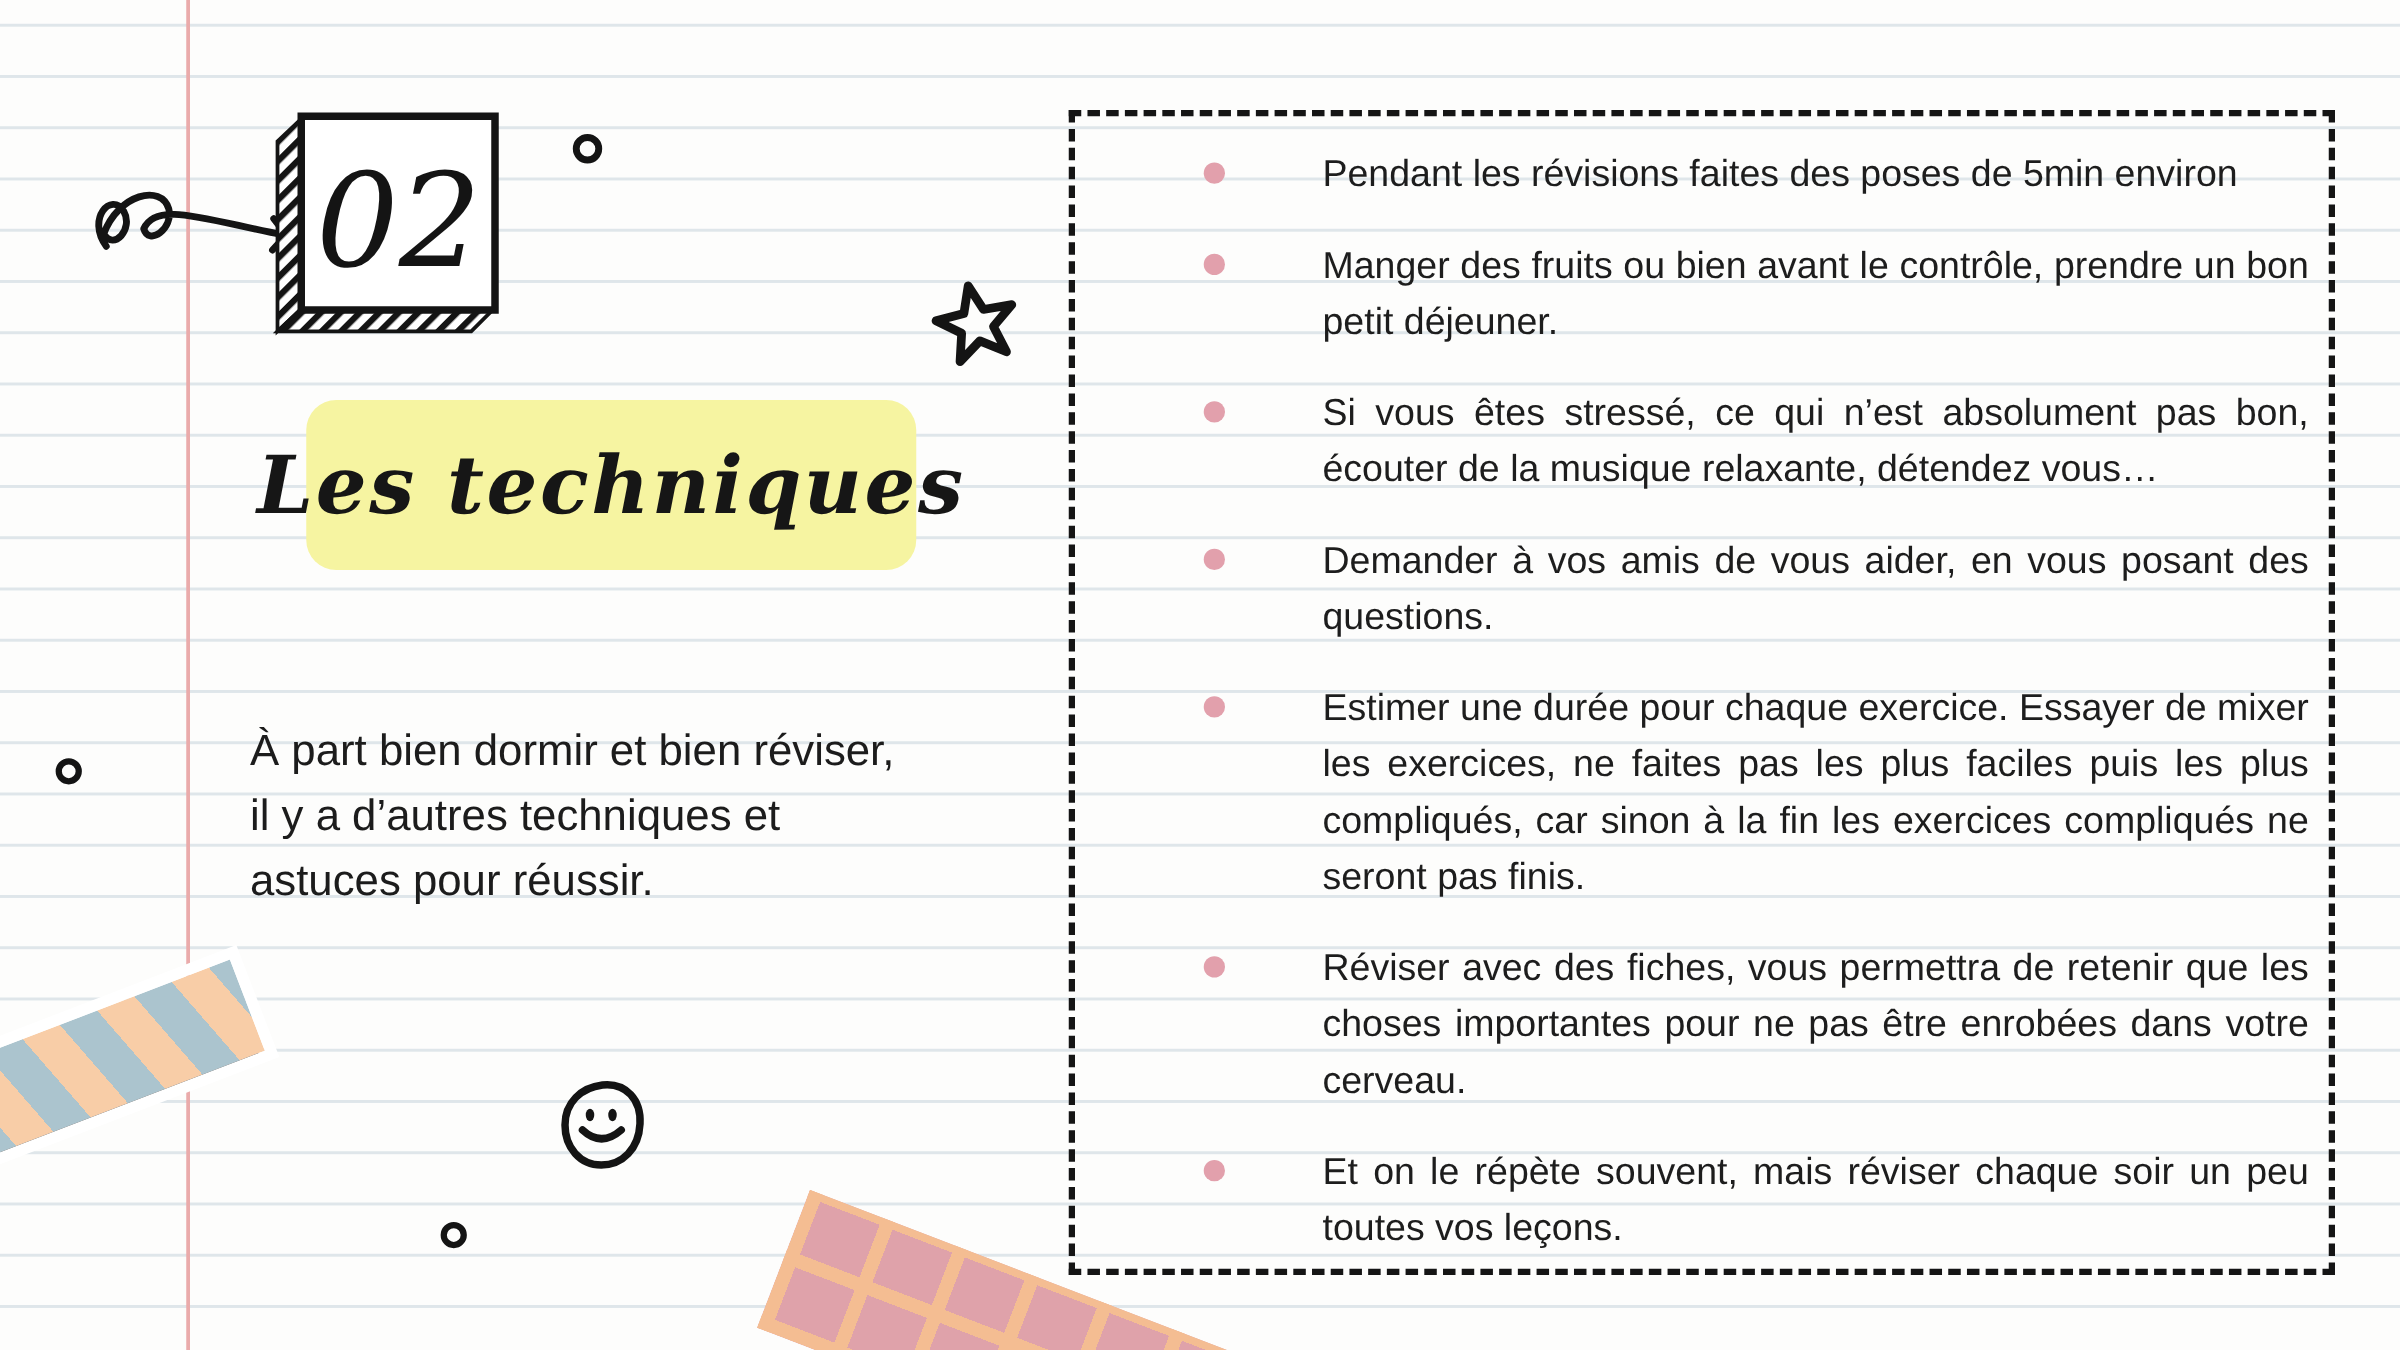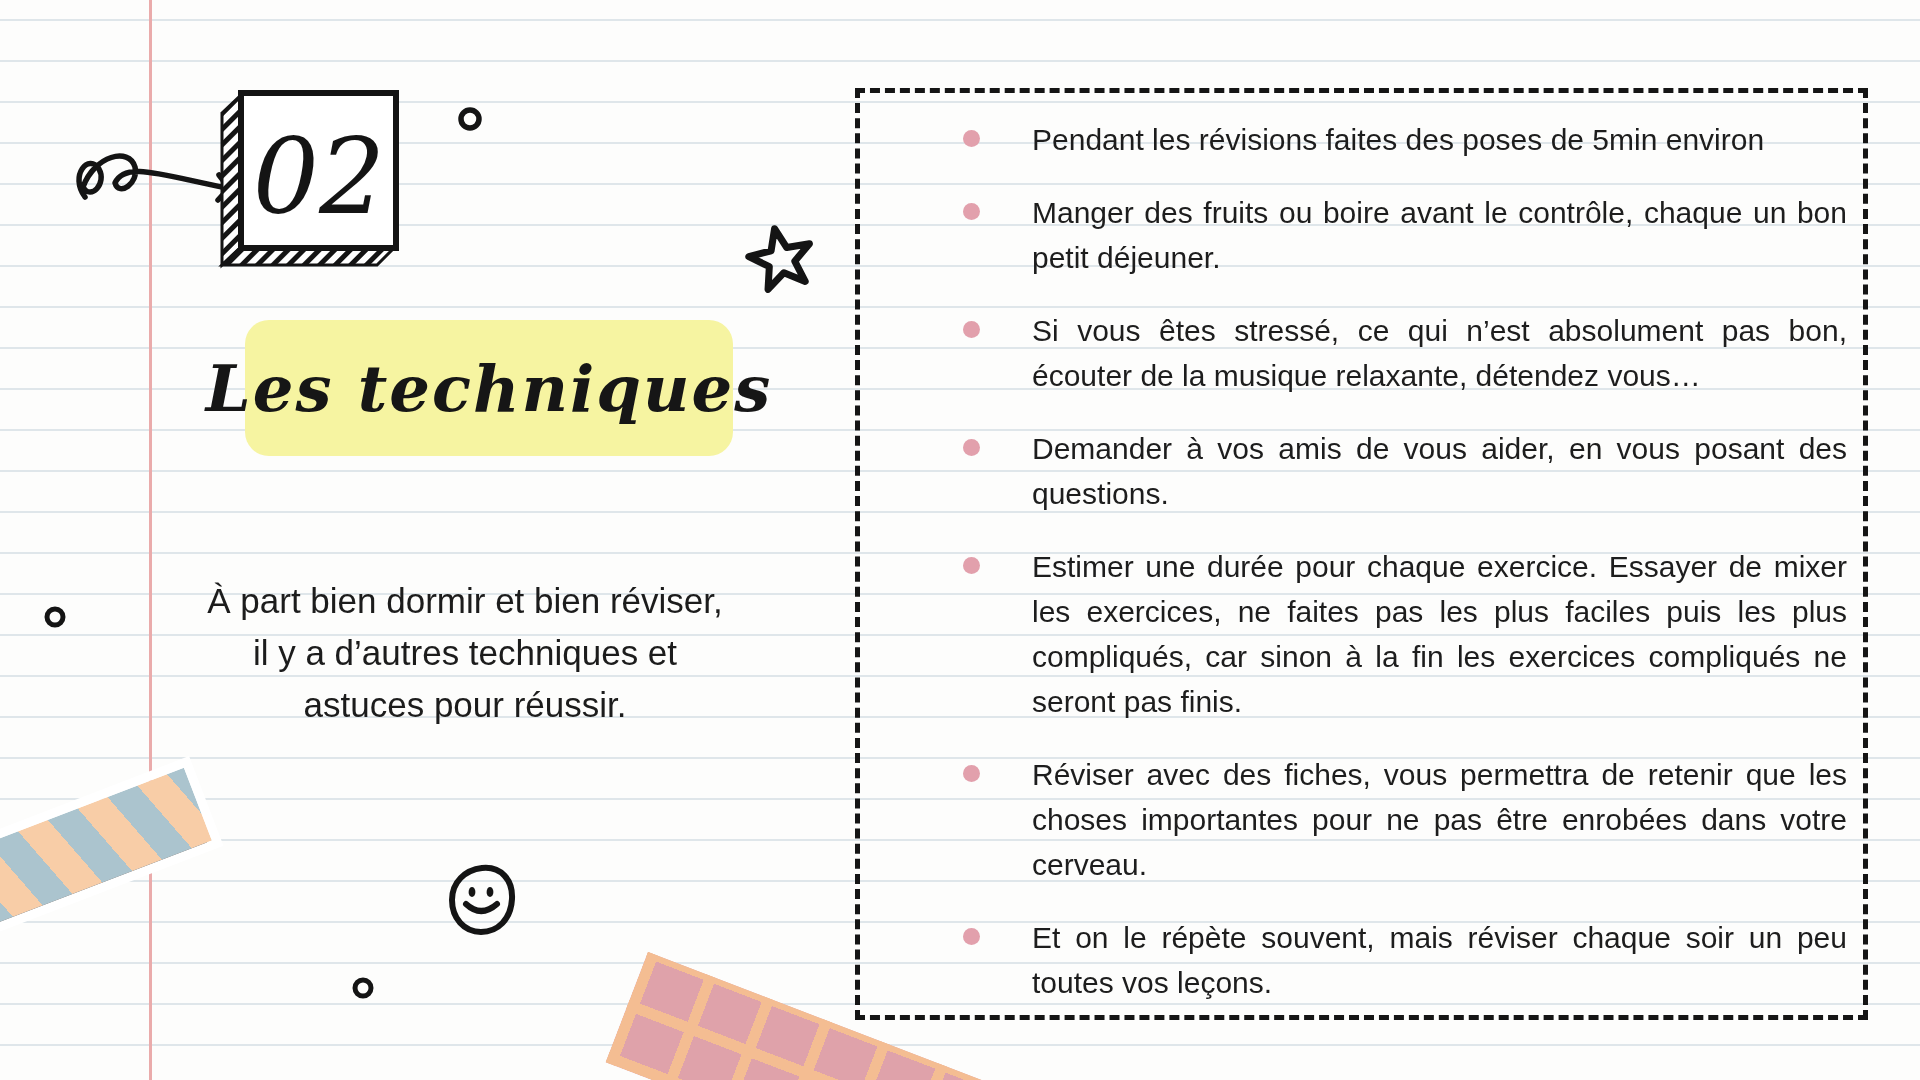--- a/index.html
+++ b/index.html
@@ -25,40 +25,41 @@
     display:flex;align-items:center;justify-content:center;border-radius:24px;
   }
   .title-hl .t{
     font-family:"DejaVu Serif", serif;font-style:italic;font-weight:bold;
     font-size:64px;letter-spacing:2px;color:#161616;white-space:nowrap;
   }
 
   
   .intro{
     position:absolute;left:200px;top:540px;width:530px;
-    font-size:35px;line-height:1.48;text-align:center;color:#1c1c1c;
+    font-size:35px;line-height:1.48;color:#1c1c1c;
   }
 
   
   .panel{
     position:absolute;left:855px;top:88px;width:1013px;height:932px;
     border:5px dashed #151515;box-sizing:border-box;
   }
   .panel ul{
     list-style:none;margin:0;padding:24px 0 0 0;
     display:flex;flex-direction:column;row-gap:28px;
   }
   .panel li{position:relative;padding-left:172px;width:815px;box-sizing:content-box;}
   .panel li .dot{
     position:absolute;left:103px;top:13px;width:17px;height:17px;border-radius:50%;
     background:var(--bullet,#e2a0ac);
   }
   .panel li .txt{
     display:block;font-size:30px;line-height:45px;color:#1d1d1d;
     text-align:justify;
+    margin-left:26px;
   }
 
   
   .tape-striped-shadow{
     position:absolute;left:-40px;top:878px;width:255px;height:18px;border-radius:9px;
     background:#262626;transform:rotate(-21deg);
   }
   .tape-striped{
     position:absolute;left:-48px;top:800px;width:245px;height:78px;
     border:9px solid #fff;
@@ -131,21 +132,21 @@
   </svg>
 
   <div class="panel">
     <ul>
       <li>
         <span class="dot"></span>
         <span class="txt">Pendant les révisions faites des poses de 5min environ</span>
       </li>
       <li>
         <span class="dot"></span>
-        <span class="txt">Manger des fruits ou boire avant le contrôle, chaque un bon petit déjeuner.</span>
+        <span class="txt">Manger des fruits ou bien avant le contrôle, prendre un bon petit déjeuner.</span>
       </li>
       <li>
         <span class="dot"></span>
         <span class="txt">Si vous êtes stressé, ce qui n’est absolument pas bon, écouter de la musique relaxante, détendez vous…</span>
       </li>
       <li>
         <span class="dot"></span>
         <span class="txt">Demander à vos amis de vous aider, en vous posant des questions.</span>
       </li>
       <li>

